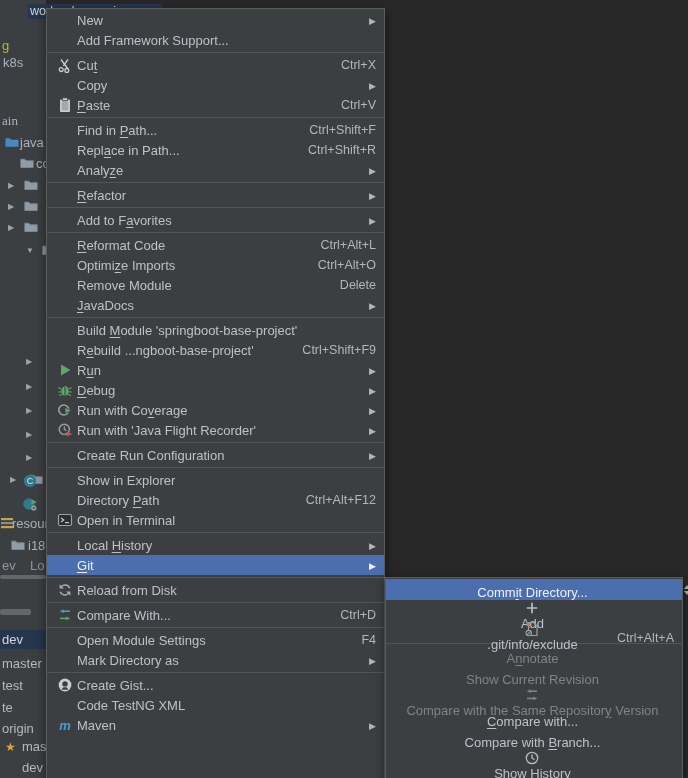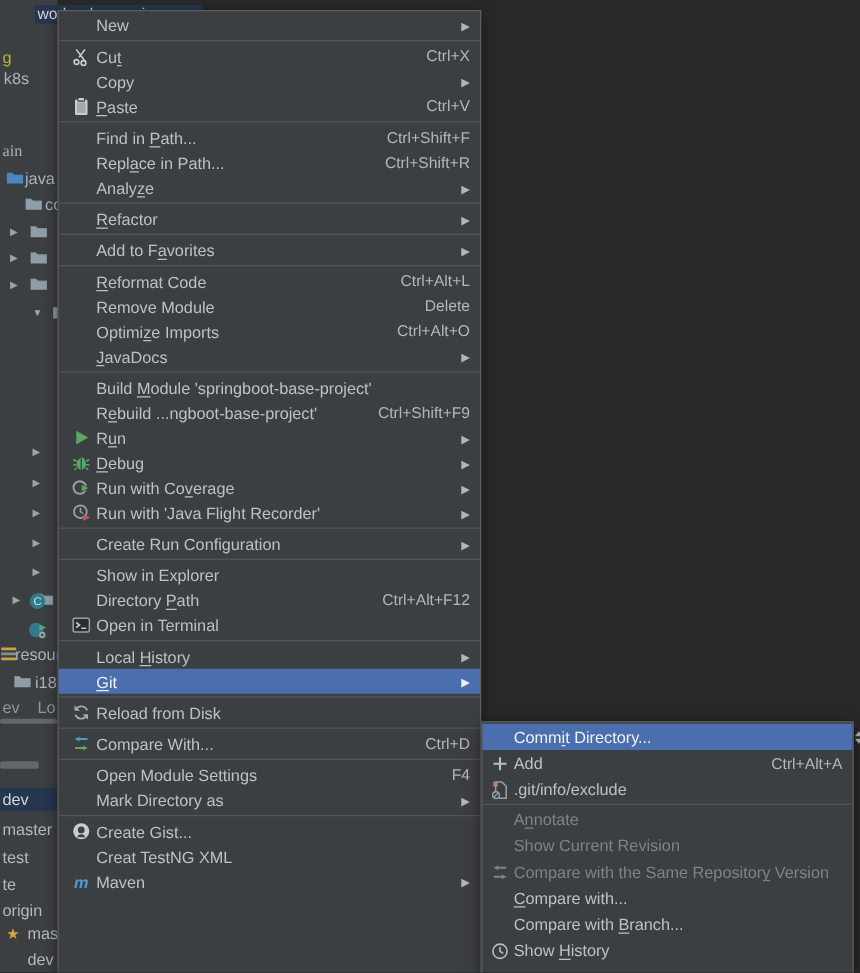--- a/index.html
+++ b/index.html
@@ -13,21 +13,21 @@
   
   .menu{
     position:absolute;background:#3c3f41;border:1px solid #5a5d5e;
     box-shadow:0 3px 10px rgba(0,0,0,.5);box-sizing:border-box;
     padding-top:1px;z-index:10;
   }
   #main-menu{left:46px;top:8px;width:339px;height:772px;}
   #git-submenu{left:385px;top:577px;width:298px;height:205px;z-index:11;}
   .mi{display:flex;align-items:center;height:20px;color:#bdc1c7;font-size:13px;
       padding:0 8px 0 8px;cursor:default;white-space:nowrap;}
-  #git-submenu .mi{height:21px;padding-left:5px;}
+  #git-submenu .mi{height:21px;padding-left:5px;flex-direction:column;}
   .mi.hl{background:#4b6eaf;color:#eef1f6;}
   .mi.dis{color:#7f8387;}
   .mi .ic{width:20px;min-width:20px;height:16px;display:inline-flex;align-items:center;justify-content:center;margin-right:2px;}
   #git-submenu .mi .ic{width:18px;min-width:18px;}
   .mi .lb u{text-decoration:underline;text-underline-offset:2px;}
   .mi .rt{margin-left:auto;padding-left:18px;color:#b2b6bb;font-size:12.5px;}
   .mi.hl .rt{color:#e8ecf2;}
   .mi.dis .rt{color:#7f8387;}
   .mi .arr{font-size:9px;color:#b2b6bb;}
   .mi.hl .arr{color:#eef1f6;}
@@ -212,20 +212,25 @@
 
 <div class="bar" style="left:0;top:575px;width:46px;height:4px;"></div>
 <div class="bar" style="left:0;top:609px;width:31px;height:6px;"></div>
 
 <div id="main-menu" class="menu">
     <div class="mi">
       <span class="ic"></span>
       <span class="lb">New</span>
       <span class="rt"><span class="arr">▶</span></span>
     </div>
+    <div class="mi">
+      <span class="ic"></span>
+      <span class="lb">Add Framework Support...</span>
+      <span class="rt"></span>
+    </div>
     <div class="sep"></div>
     <div class="mi">
       <span class="ic">
         <svg width="16" height="16" viewBox="0 0 16 16">
           <path d="M4 2.5 L11 12 M11 2.5 L6.3 8.8" stroke="#c9cdd1" stroke-width="1.3" fill="none"></path>
           <circle cx="4.2" cy="12.6" r="1.9" fill="none" stroke="#c9cdd1" stroke-width="1.3"></circle>
           <circle cx="9.8" cy="13.4" r="1.9" fill="none" stroke="#c9cdd1" stroke-width="1.3"></circle>
         </svg>
       </span>
       <span class="lb">Cu<u>t</u></span>
@@ -276,27 +281,27 @@
       <span class="rt"><span class="arr">▶</span></span>
     </div>
     <div class="sep"></div>
     <div class="mi">
       <span class="ic"></span>
       <span class="lb"><u>R</u>eformat Code</span>
       <span class="rt">Ctrl+Alt+L</span>
     </div>
     <div class="mi">
       <span class="ic"></span>
+      <span class="lb">Optimi<u>z</u>e Imports</span>
+      <span class="rt">Ctrl+Alt+O</span>
+    </div>
+    <div class="mi">
+      <span class="ic"></span>
       <span class="lb">Remove Module</span>
       <span class="rt">Delete</span>
-    </div>
-    <div class="mi">
-      <span class="ic"></span>
-      <span class="lb">Optimi<u>z</u>e Imports</span>
-      <span class="rt">Ctrl+Alt+O</span>
     </div>
     <div class="mi">
       <span class="ic"></span>
       <span class="lb"><u>J</u>avaDocs</span>
       <span class="rt"><span class="arr">▶</span></span>
     </div>
     <div class="sep"></div>
     <div class="mi">
       <span class="ic"></span>
       <span class="lb">Build <u>M</u>odule 'springboot-base-project'</span>
@@ -432,21 +437,21 @@
           <circle cx="8" cy="8" r="6.4" fill="#c9cdd1"></circle>
           <circle cx="8" cy="6.9" r="2.7" fill="#3c3f41"></circle>
           <path d="M4.9 12.8c.3-2 1.4-2.5 3.1-2.5s2.8.5 3.1 2.5" fill="#3c3f41"></path>
         </svg>
       </span>
       <span class="lb">Create Gist...</span>
       <span class="rt"></span>
     </div>
     <div class="mi">
       <span class="ic"></span>
-      <span class="lb">Creat TestNG XML</span>
+      <span class="lb">Code TestNG XML</span>
       <span class="rt"></span>
     </div>
     <div class="mi">
       <span class="ic">
         <span class="mvn">m</span>
       </span>
       <span class="lb">Maven</span>
       <span class="rt"><span class="arr">▶</span></span>
     </div>
   </div>

